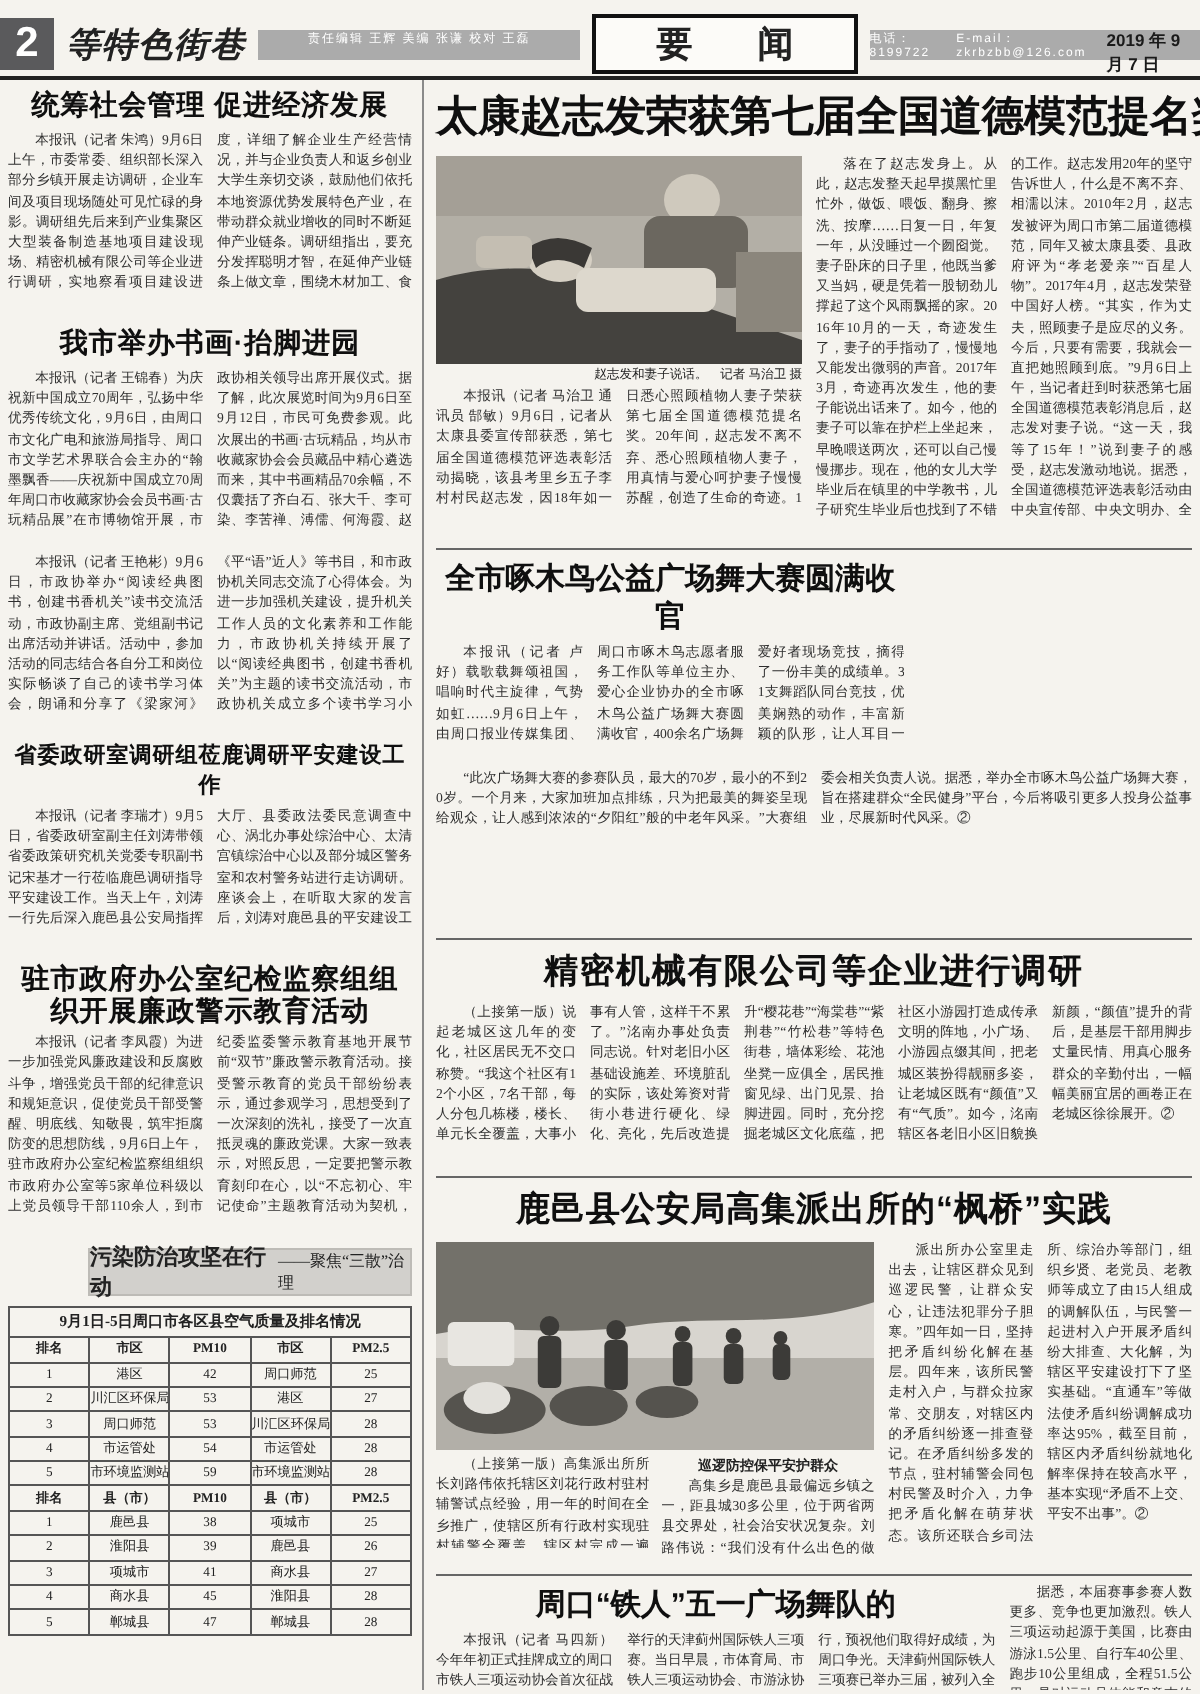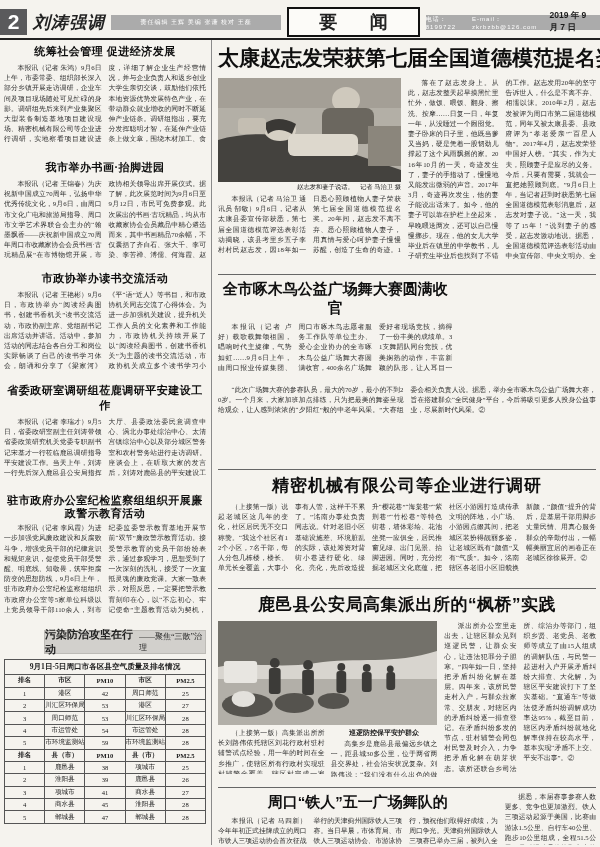--- a/index.html
+++ b/index.html
@@ -5,42 +5,42 @@
   html,body{margin:0;padding:0;background:#888;}
   .page{position:relative;width:600px;height:847px;margin:0 auto;background:#f5f3ee;overflow:hidden;
         font-family:"Liberation Serif",serif;color:#222;}
   
   .hdr{position:relative;height:36px;padding-top:4px;}
   .hdr-row{display:flex;align-items:center;height:28px;margin-top:4px;}
   .pageno{width:27px;height:26px;background:#5a5a5c;color:#fff;font-family:"Liberation Sans",sans-serif;
           font-weight:900;font-size:21px;line-height:26px;text-align:center;flex:none;}
   .masthead{font-weight:900;font-size:17px;letter-spacing:1px;padding:0 6px;white-space:nowrap;
             font-family:"Liberation Serif",serif;font-style:italic;}
-  .graybar{background:#ababab;height:15px;display:flex;align-items:center;color:#fff;
+  .graybar{background:#ababab;height:15px;display:flex;align-items:flex-start;color:#fff;
            font-size:6px;font-family:"Liberation Sans",sans-serif;letter-spacing:1px;}
   .gb-left{flex:1;justify-content:center;margin-right:6px;}
   .gb-right{flex:1;justify-content:flex-end;margin-left:6px;padding-right:4px;gap:10px;}
   .section-box{border:2px solid #111;background:#fcfbf8;padding:1px 16px;font-size:18px;font-weight:900;
                letter-spacing:14px;white-space:nowrap;text-indent:14px;}
   .hdr-date{color:#1a1a1a;font-weight:bold;font-size:8.5px;letter-spacing:0;}
   .hdr-rule{border-top:2px solid #222;margin:2px 0 0 0;}
   
   .content{display:flex;height:805px;}
   .leftcol{width:202px;flex:none;border-right:1px solid #8a8a8a;padding:4px 5px 0 4px;overflow:hidden;}
   .maincol{flex:1;padding:2px 4px 0 6px;overflow:hidden;}
   
   .body-txt{font-size:6.8px;line-height:1.5;text-align:justify;color:#2e2e2e;overflow:hidden;
             text-indent:2em;word-break:break-all;}
   .cols2{column-count:2;column-gap:7px;}
   .cols3{column-count:3;column-gap:7px;}
   .cols5{column-count:5;column-gap:7px;}
   h2,h3{font-family:"Liberation Sans",sans-serif;color:#0f0f0f;text-align:center;margin:0;}
   
   .l-art{margin-bottom:7px;}
-  .l-art h2{font-size:11px;font-weight:900;letter-spacing:0.5px;margin-bottom:4px;}
+  .l-art h2{font-size:14px;font-weight:900;letter-spacing:0.5px;margin-bottom:4px;}
   .l-art.small h2{font-size:11px;font-family:Liberation Mono, monospace;}
   .l-art .body-txt{margin-top:2px;}
   
   .banner{background:#d2d0cc;border:1px solid #bdbbb6;height:22px;display:flex;align-items:center;
           justify-content:center;gap:2px;margin-bottom:5px;margin-left:40px;}
   .banner b{font-size:11px;font-family:"Liberation Sans",sans-serif;}
   .banner span{font-size:8px;}
   
   table.aqi{border-collapse:collapse;width:100%;table-layout:fixed;font-size:6.6px;color:#222;}
   table.aqi td{border:1px solid #555;text-align:center;padding:1.2px 0;overflow:hidden;white-space:nowrap;}
@@ -92,21 +92,21 @@
   .sec-jy .jr .body-txt{height:84px;}
 </style>
 </head>
 <body>
 
 <div class="page">
 
   <div class="hdr">
     <div class="hdr-row">
       <div class="pageno">2</div>
-      <div class="masthead">刘涛强调</div>
+      <div class="masthead">等特色街巷</div>
       <div class="graybar gb-left">
         <span>责任编辑 王辉  美编 张谦  校对 王磊</span>
       </div>
       <div class="section-box">
         <span>要 闻</span>
       </div>
       <div class="graybar gb-right">
         <span>电话：8199722</span>
         <span>E-mail：zkrbzbb@126.com</span>
         <span class="hdr-date">2019 年 9 月 7 日</span>
@@ -123,21 +123,20 @@
         <h2>统筹社会管理 促进经济发展</h2>
         <div class="body-txt cols2" style="height:90px">本报讯（记者 朱鸿）9月6日上午，市委常委、组织部长深入部分乡镇开展走访调研，企业车间及项目现场随处可见忙碌的身影。调研组先后来到产业集聚区大型装备制造基地项目建设现场、精密机械有限公司等企业进行调研，实地察看项目建设进度，详细了解企业生产经营情况，并与企业负责人和返乡创业大学生亲切交谈，鼓励他们依托本地资源优势发展特色产业，在带动群众就业增收的同时不断延伸产业链条。调研组指出，要充分发挥聪明才智，在延伸产业链条上做文章，围绕木材加工、食品加工、纺织服装、文化产业等传统产业转型升级，科技赋能做大做强；要坚持以人民为中心的发展思想，统筹抓好社会管理，更好服务当地经济社会发展，为早日实现小康社会贡献力量。②</div>
       </div>
 
       <div class="l-art">
         <h2>我市举办书画·抬脚进园</h2>
         <div class="body-txt cols2" style="height:85px">本报讯（记者 王锦春）为庆祝新中国成立70周年，弘扬中华优秀传统文化，9月6日，由周口市文化广电和旅游局指导、周口市文学艺术界联合会主办的“翰墨飘香——庆祝新中国成立70周年周口市收藏家协会会员书画·古玩精品展”在市博物馆开展，市政协相关领导出席开展仪式。据了解，此次展览时间为9月6日至9月12日，市民可免费参观。此次展出的书画·古玩精品，均从市收藏家协会会员藏品中精心遴选而来，其中书画精品70余幅，不仅囊括了齐白石、张大千、李可染、李苦禅、溥儒、何海霞、赵朴初、启功等一批艺术大家的上乘之作，还有王子武、范曾、何家英、史国良等中国画名家的精品力作，还有华夏历代名窑陶瓷的神韵之美。②</div>
       </div>
 
       <div class="l-art">
-        <h2>市政协举办读书交流活动</h2>
         <div class="body-txt cols2" style="height:86px">本报讯（记者 王艳彬）9月6日，市政协举办“阅读经典图书，创建书香机关”读书交流活动，市政协副主席、党组副书记出席活动并讲话。活动中，参加活动的同志结合各自分工和岗位实际畅谈了自己的读书学习体会，朗诵和分享了《梁家河》《平“语”近人》等书目，和市政协机关同志交流了心得体会。为进一步加强机关建设，提升机关工作人员的文化素养和工作能力，市政协机关持续开展了以“阅读经典图书，创建书香机关”为主题的读书交流活动，市政协机关成立多个读书学习小组，精心筹划活动内容，并制订活动推荐书目清单。截至目前，市政协读书交流活动已经成功举办五期，先后有21名同志通过这一活动与大家分享读书心得，机关形成了“爱读书、读好书、善读书”的良好文化氛围。②</div>
       </div>
 
       <div class="l-art small">
         <h2>省委政研室调研组莅鹿调研平安建设工作</h2>
         <div class="body-txt cols2" style="height:70px">本报讯（记者 李瑞才）9月5日，省委政研室副主任刘涛带领省委政策研究机关党委专职副书记宋基才一行莅临鹿邑调研指导平安建设工作。当天上午，刘涛一行先后深入鹿邑县公安局指挥大厅、县委政法委民意调查中心、涡北办事处综治中心、太清宫镇综治中心以及部分城区警务室和农村警务站进行走访调研。座谈会上，在听取大家的发言后，刘涛对鹿邑县的平安建设工作给予充分肯定。就做好下一步工作，刘涛强调，要紧紧围绕目标任务，补齐短板、加压奋进，努力化解各类矛盾纠纷，夯实基层基础，关注民生热点问题，把群众反映强烈的问题解决好，切实增强群众的安全感、获得感和幸福感。②</div>
       </div>
 
       <div class="l-art">
         <h2 style="line-height:1.15">驻市政府办公室纪检监察组组织开展廉政警示教育活动</h2>

